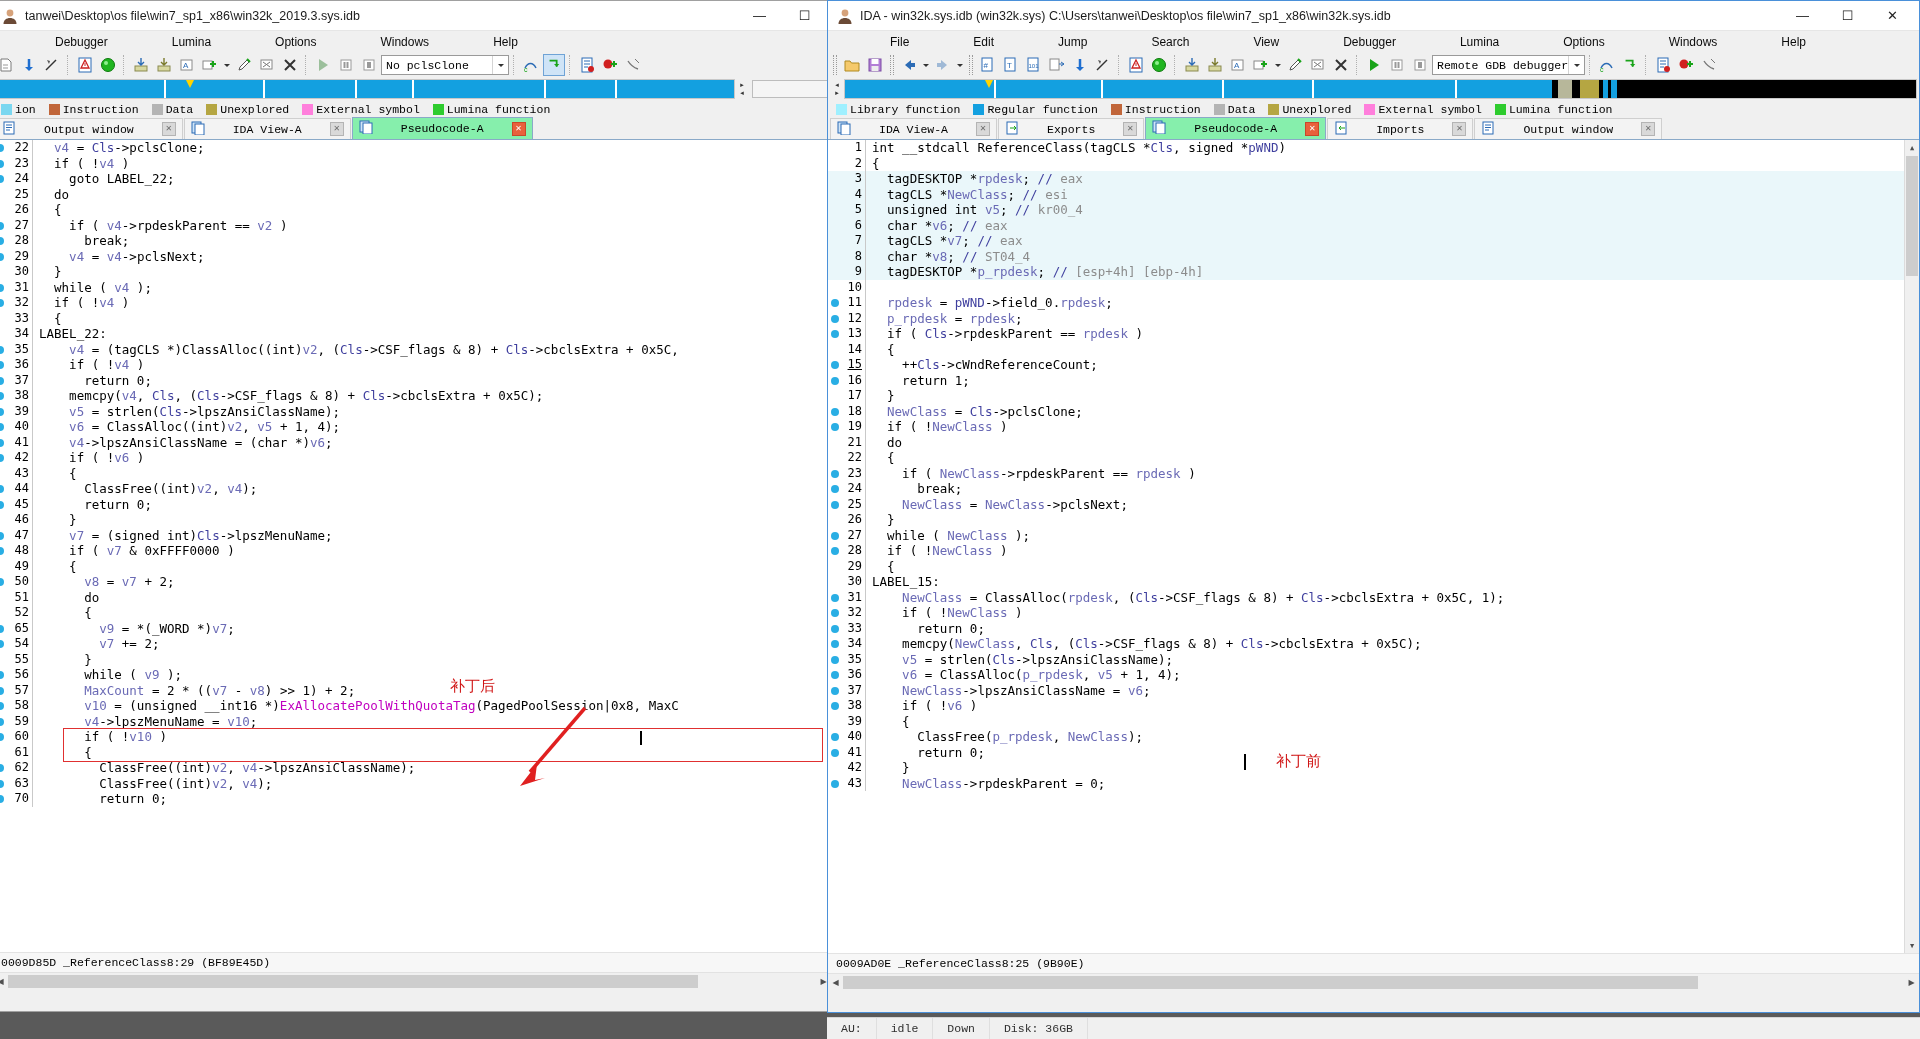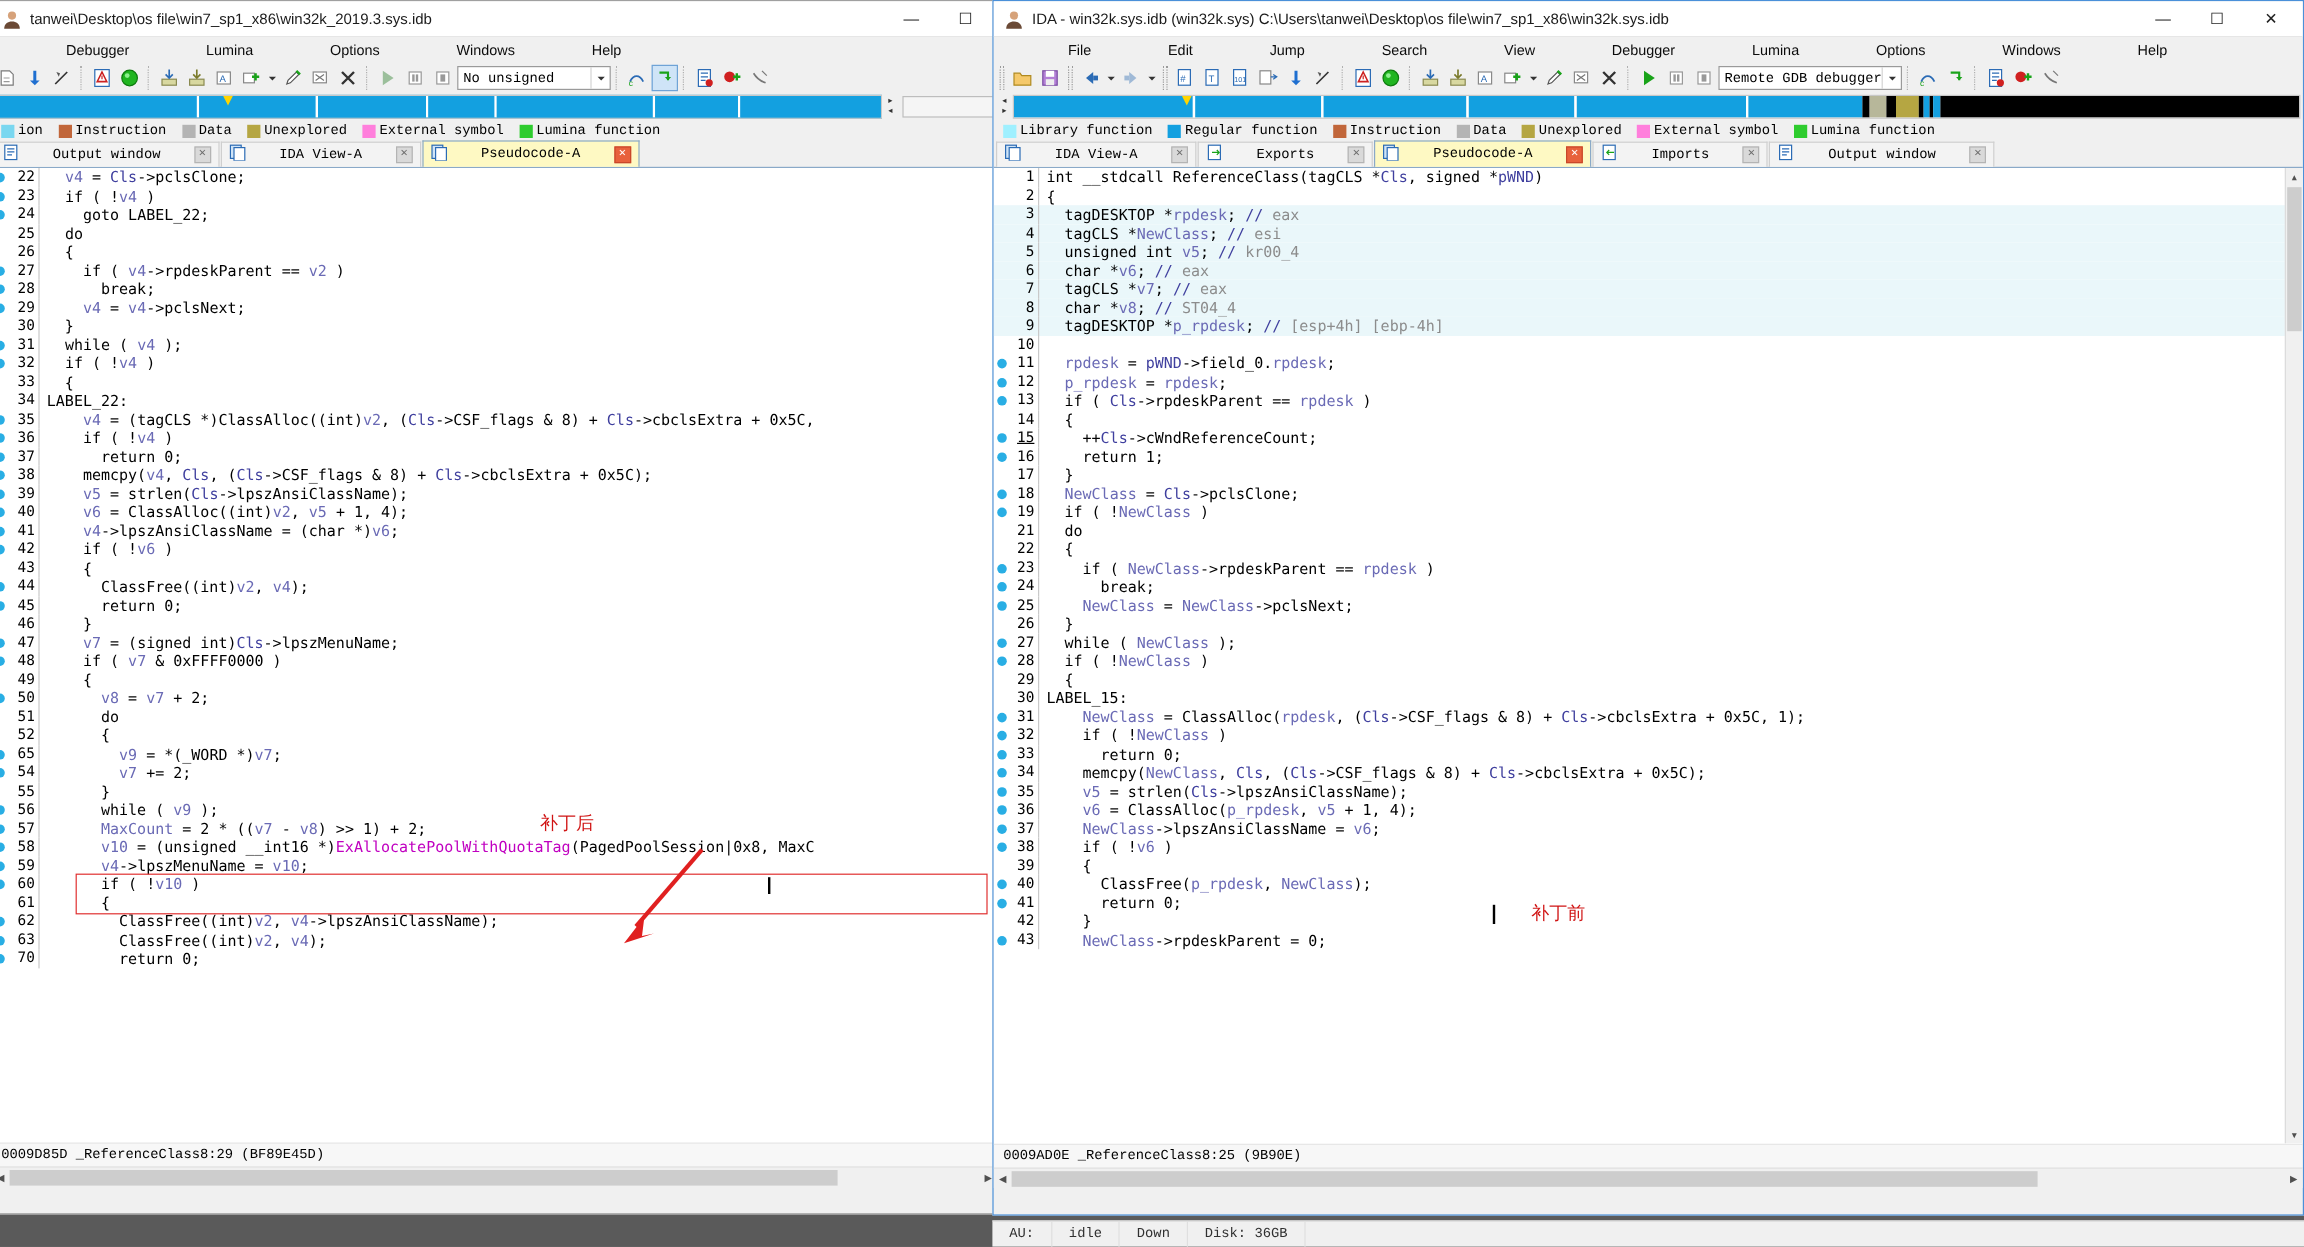--- a/index.html
+++ b/index.html
@@ -46,21 +46,21 @@
   
   .legend { height: 18px; display:flex; align-items:center; gap: 4px; background:#f0f0f0; padding-left: 8px;
             font-size: 11.5px; font-family:"Liberation Mono", monospace; color:#000; }
   .legend .sw { width: 11px; height: 11px; display:inline-block; margin-right:3px; }
   .legend .item { display:flex; align-items:center; margin-right:9px; white-space:nowrap; }
 
   
   .tabstrip { height: 22px; display: flex; align-items: flex-end; background: #f0f0f0; border-bottom: 1px solid #8aa9c8; padding-left: 2px; }
   .tab { height: 21px; display: flex; align-items: center; padding: 0 6px; border: 1px solid #cfcfcf; border-bottom: none;
          background: #f3f3f3; font-size: 11.5px; font-family:"Liberation Mono", monospace; color: #000; gap: 6px; margin-right: 1px; }
-  .tab.active { background: #fef9c3; border-color: #8aa9c8; height: 22px; }
+  .tab.active { background: #86efac; border-color: #8aa9c8; height: 22px; }
   .tab .tablabel { padding: 0 22px; white-space: nowrap; }
   .tab .tabx { width: 14px; height: 14px; border: 1px solid #b4b4b4; background: #d9d9d9; color: #6d6d6d;
                font-size: 10px; display:flex; align-items:center; justify-content:center; line-height:1; }
   .tab.active .tabx { background: #e8613c; border-color:#c8482a; color:#fff; }
 
   
   .codearea { position: relative; background: #ffffff; overflow: hidden; font-family: "DejaVu Sans Mono", monospace; }
   .coderow { display: flex; align-items: flex-start; height: 15.5px; line-height: 15.5px; white-space: pre; }
   .gutter { width: 34px; flex: 0 0 34px; text-align: right; padding-right: 3px; color: #000; font-size: 12px;
             border-right: 1px solid #c9c9c9; position: relative; background: transparent; }
@@ -222,21 +222,21 @@
             <rect x="9.5" y="6" width="2" height="6" fill="#999"></rect>
           </svg>
       </span>
       <span class="tbi">
         <svg width="18" height="18" viewBox="0 0 18 18">
             <rect x="4" y="4" width="10" height="10" fill="#fff" stroke="#999"></rect>
             <rect x="7" y="6" width="4" height="6" fill="#999"></rect>
           </svg>
       </span>
       <span class="tb-combo">
-        <span>No unsigned</span>
+        <span>No pclsClone</span>
         <span class="arrow">
           <svg width="8" height="8" viewBox="0 0 8 8">
               <path d="M1 3l3 3 3-3z" fill="#333"></path>
             </svg>
         </span>
       </span>
       <span class="tb-sep"></span>
       <span class="tbi">
         <svg width="18" height="18" viewBox="0 0 18 18">
             <path d="M3 12c3-6 8-6 11 0" stroke="#2b6bb5" fill="none" stroke-width="1.5"></path>

